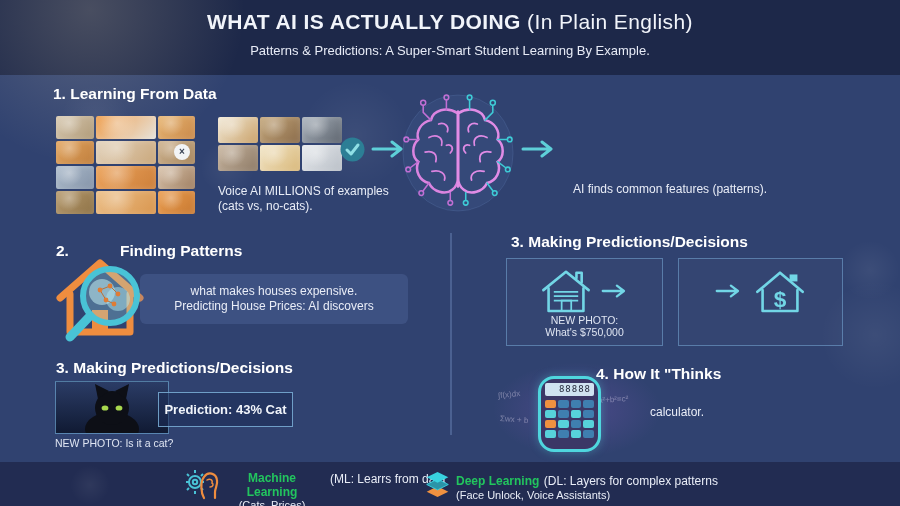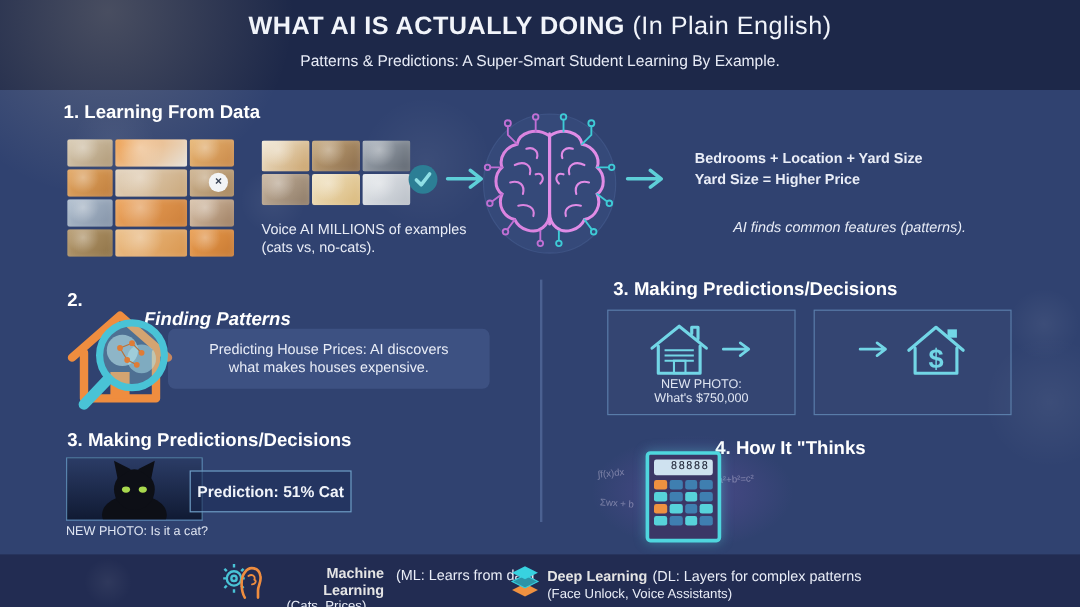--- a/index.html
+++ b/index.html
@@ -41,30 +41,30 @@
             font-size:13px;font-weight:bold;}
   .house-box{border:1px solid rgba(120,170,215,0.55);background:rgba(255,255,255,0.02);
              display:flex;flex-direction:column;align-items:center;justify-content:flex-end;
              padding-bottom:7px;box-sizing:border-box;}
   .house-box .icon-row{position:absolute;top:8px;left:0;right:0;display:flex;align-items:center;justify-content:center;gap:8px;}
   .box1{left:506px;top:258px;width:157px;height:88px;}
   .box2{left:678px;top:258px;width:165px;height:88px;}
   
   .calc-glow{left:492px;top:362px;width:170px;height:96px;border-radius:50%;
      background:radial-gradient(ellipse,rgba(150,95,205,0.28) 0%,rgba(150,95,205,0) 70%);}
-  .calc{left:538px;top:376px;width:49px;height:62px;border:3px solid #4fd6de;border-radius:4px;
+  .calc{left:538px;top:376px;width:49px;height:62px;border:3px solid #4fd6de;border-radius:16px;
         background:#3b3766;padding:4px;box-shadow:0 0 10px rgba(79,214,222,0.35);}
   .calc-display{background:#cfe2f0;border-radius:2px;height:13px;font-family:"DejaVu Sans Mono",monospace;
         font-size:9px;color:#23283a;text-align:right;padding:1px 3px;letter-spacing:1px;box-sizing:border-box;}
   .calc-keys{display:grid;grid-template-columns:repeat(4,1fr);gap:2px;margin-top:4px;}
   .key{height:8px;border-radius:2px;}
   .k-o{background:#ef9140;} .k-t{background:#57d2da;} .k-d{background:#3f7fb0;}
   .decor{font-size:8px;color:rgba(240,230,250,0.38);white-space:nowrap;}
   
-  .foot-title{font-size:12px;font-weight:bold;color:#e5e5e5;text-align:right;}
+  .foot-title{font-size:12px;font-weight:bold;color:#22c55e;}
   .foot-txt{font-size:11px;color:#e9edf7;}
 </style>
 </head>
 <body>
 
 <div id="stage">
 
   <div class="abs header-band"></div>
   <div class="abs header-glow"></div>
   <div class="abs footer-band"></div>
@@ -183,30 +183,26 @@
       </g>
     </svg>
   </div>
 
   <div class="abs" style="left:521px;top:140px;">
     <svg width="36" height="18" viewBox="0 0 36 18">
       <path d="M2,9 H28 M21,2 L30,9 L21,16" fill="none" stroke="#5ecfd8" stroke-width="3" stroke-linecap="round" stroke-linejoin="round"></path>
     </svg>
   </div>
 
-  <div class="abs body-txt" style="left:579px;top:124px;font-weight:600;line-height:17px;">
-    <div>Bedrooms + Location + Yard Size</div>
-    <div>Yard Size = Higher Price</div>
-  </div>
-  <div class="abs body-txt" style="left:611px;top:182px;font-style:italic;">AI finds common features (patterns).</div>
+  <div class="abs body-txt" style="left:573px;top:182px;">AI finds common features (patterns).</div>
 
   <div class="abs divider"></div>
 
   <div class="abs h-sec" style="left:56px;top:242px;">2.</div>
-  <div class="abs h-sec" style="left:120px;top:258px;font-style:italic;">Finding Patterns</div>
+  <div class="abs h-sec" style="left:120px;top:242px;">Finding Patterns</div>
 
   <div class="abs" style="left:48px;top:250px;">
     <svg width="110" height="92" viewBox="0 0 110 92">
       <g stroke="#ef8d3f" stroke-width="7" fill="none" stroke-linejoin="round" stroke-linecap="round">
         <path d="M12,48 L52,13 L92,48"></path>
         <path d="M22,44 L22,82 L82,82 L82,44"></path>
       </g>
       <rect x="44" y="60" width="16" height="22" fill="#ef8d3f"></rect>
       <circle cx="62" cy="46" r="27" fill="rgba(150,220,230,0.30)" stroke="#49c3d6" stroke-width="6"></circle>
       <circle cx="54" cy="42" r="13" fill="rgba(195,238,242,0.55)"></circle>
@@ -222,41 +218,41 @@
           <circle cx="62" cy="36" r="2.4"></circle>
           <circle cx="70" cy="44" r="2.4"></circle>
         <circle cx="58" cy="50" r="2.4"></circle>
           <circle cx="66" cy="54" r="2.4"></circle>
       </g>
       <line x1="42" y1="66" x2="22" y2="87" stroke="#49c3d6" stroke-width="9" stroke-linecap="round"></line>
     </svg>
   </div>
 
   <div class="abs sec2-panel">
+    <div class="body-txt">what makes houses expensive.</div>
     <div class="body-txt">Predicting House Prices: AI discovers</div>
-    <div class="body-txt">what makes houses expensive.</div>
   </div>
 
   <div class="abs h-sec" style="left:56px;top:359px;">3. Making Predictions/Decisions</div>
 
   <div class="abs photo-box">
     <svg width="112" height="51" viewBox="0 0 112 51">
       <g fill="#0d0f16">
         <ellipse cx="56" cy="47" rx="27" ry="17"></ellipse>
         <circle cx="56" cy="26" r="17"></circle>
         <path d="M42,17 L39,2 L53,9 Z"></path>
         <path d="M70,17 L73,2 L59,9 Z"></path>
       </g>
       <ellipse cx="49" cy="26" rx="3.4" ry="2.6" fill="#a8d84e"></ellipse>
       <ellipse cx="63" cy="26" rx="3.4" ry="2.6" fill="#a8d84e"></ellipse>
     </svg>
   </div>
 
   <div class="abs pred-box">
-    <span>Prediction: 51% Cat</span>
+    <span>Prediction: 43% Cat</span>
   </div>
   <div class="abs small-cap" style="left:55px;top:437px;">NEW PHOTO: Is it a cat?</div>
 
   <div class="abs h-sec" style="left:511px;top:233px;">3. Making Predictions/Decisions</div>
 
   <div class="abs house-box box1">
     <div class="icon-row">
       <span>
         <svg width="54" height="48" viewBox="0 0 62 54">
           <g fill="none" stroke="#72d6e6" stroke-width="3" stroke-linejoin="round" stroke-linecap="round">
@@ -325,20 +321,21 @@
         <div class="key k-d"></div>
         <div class="key k-t"></div>
       <div class="key k-t"></div>
         <div class="key k-d"></div>
         <div class="key k-t"></div>
         <div class="key k-d"></div>
     </div>
   </div>
 
   <div class="abs body-txt" style="left:650px;top:405px;width:200px;">
+    <div>calculator.</div>
   </div>
 
   <div class="abs" style="left:184px;top:468px;">
     <svg width="36" height="32" viewBox="0 0 36 32">
       <g stroke="#49c3d6" stroke-width="2" fill="none">
         <circle cx="11" cy="14" r="6"></circle>
           <circle cx="11" cy="14" r="2.2"></circle>
         <line x1="11" y1="5" x2="11" y2="2"></line>
           <line x1="11" y1="23" x2="11" y2="26"></line>
         <line x1="2" y1="14" x2="5" y2="14"></line>

